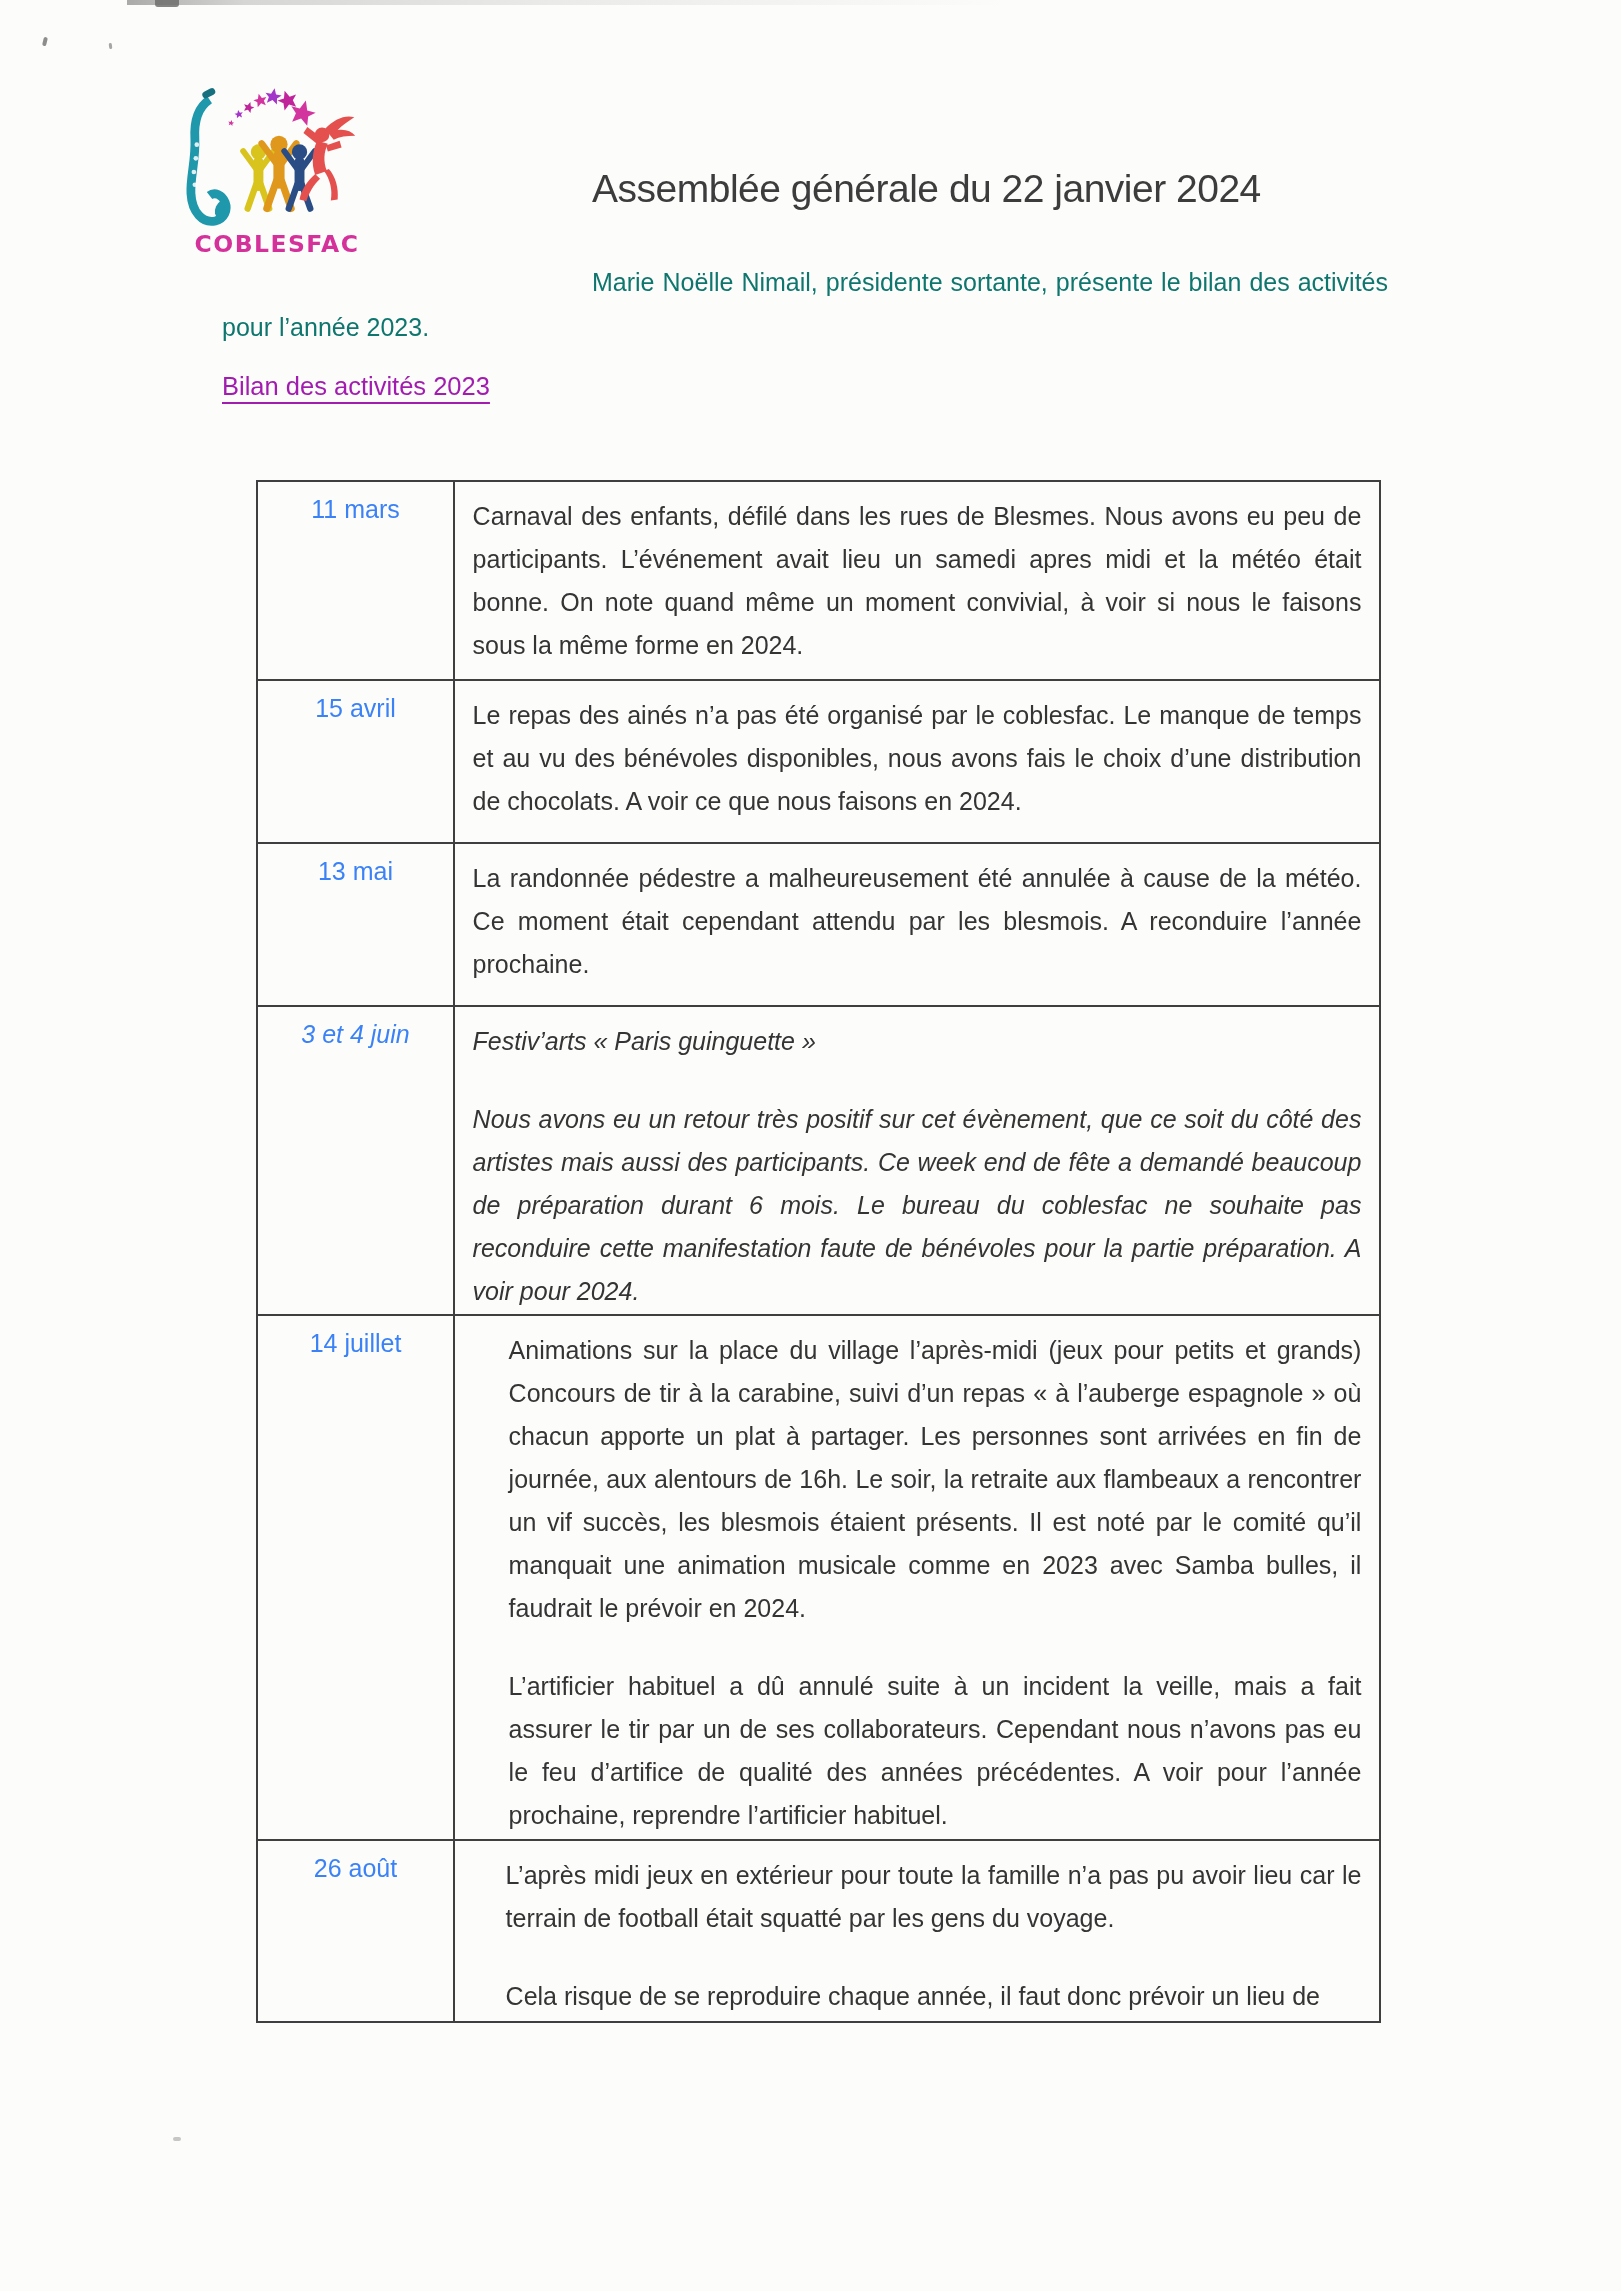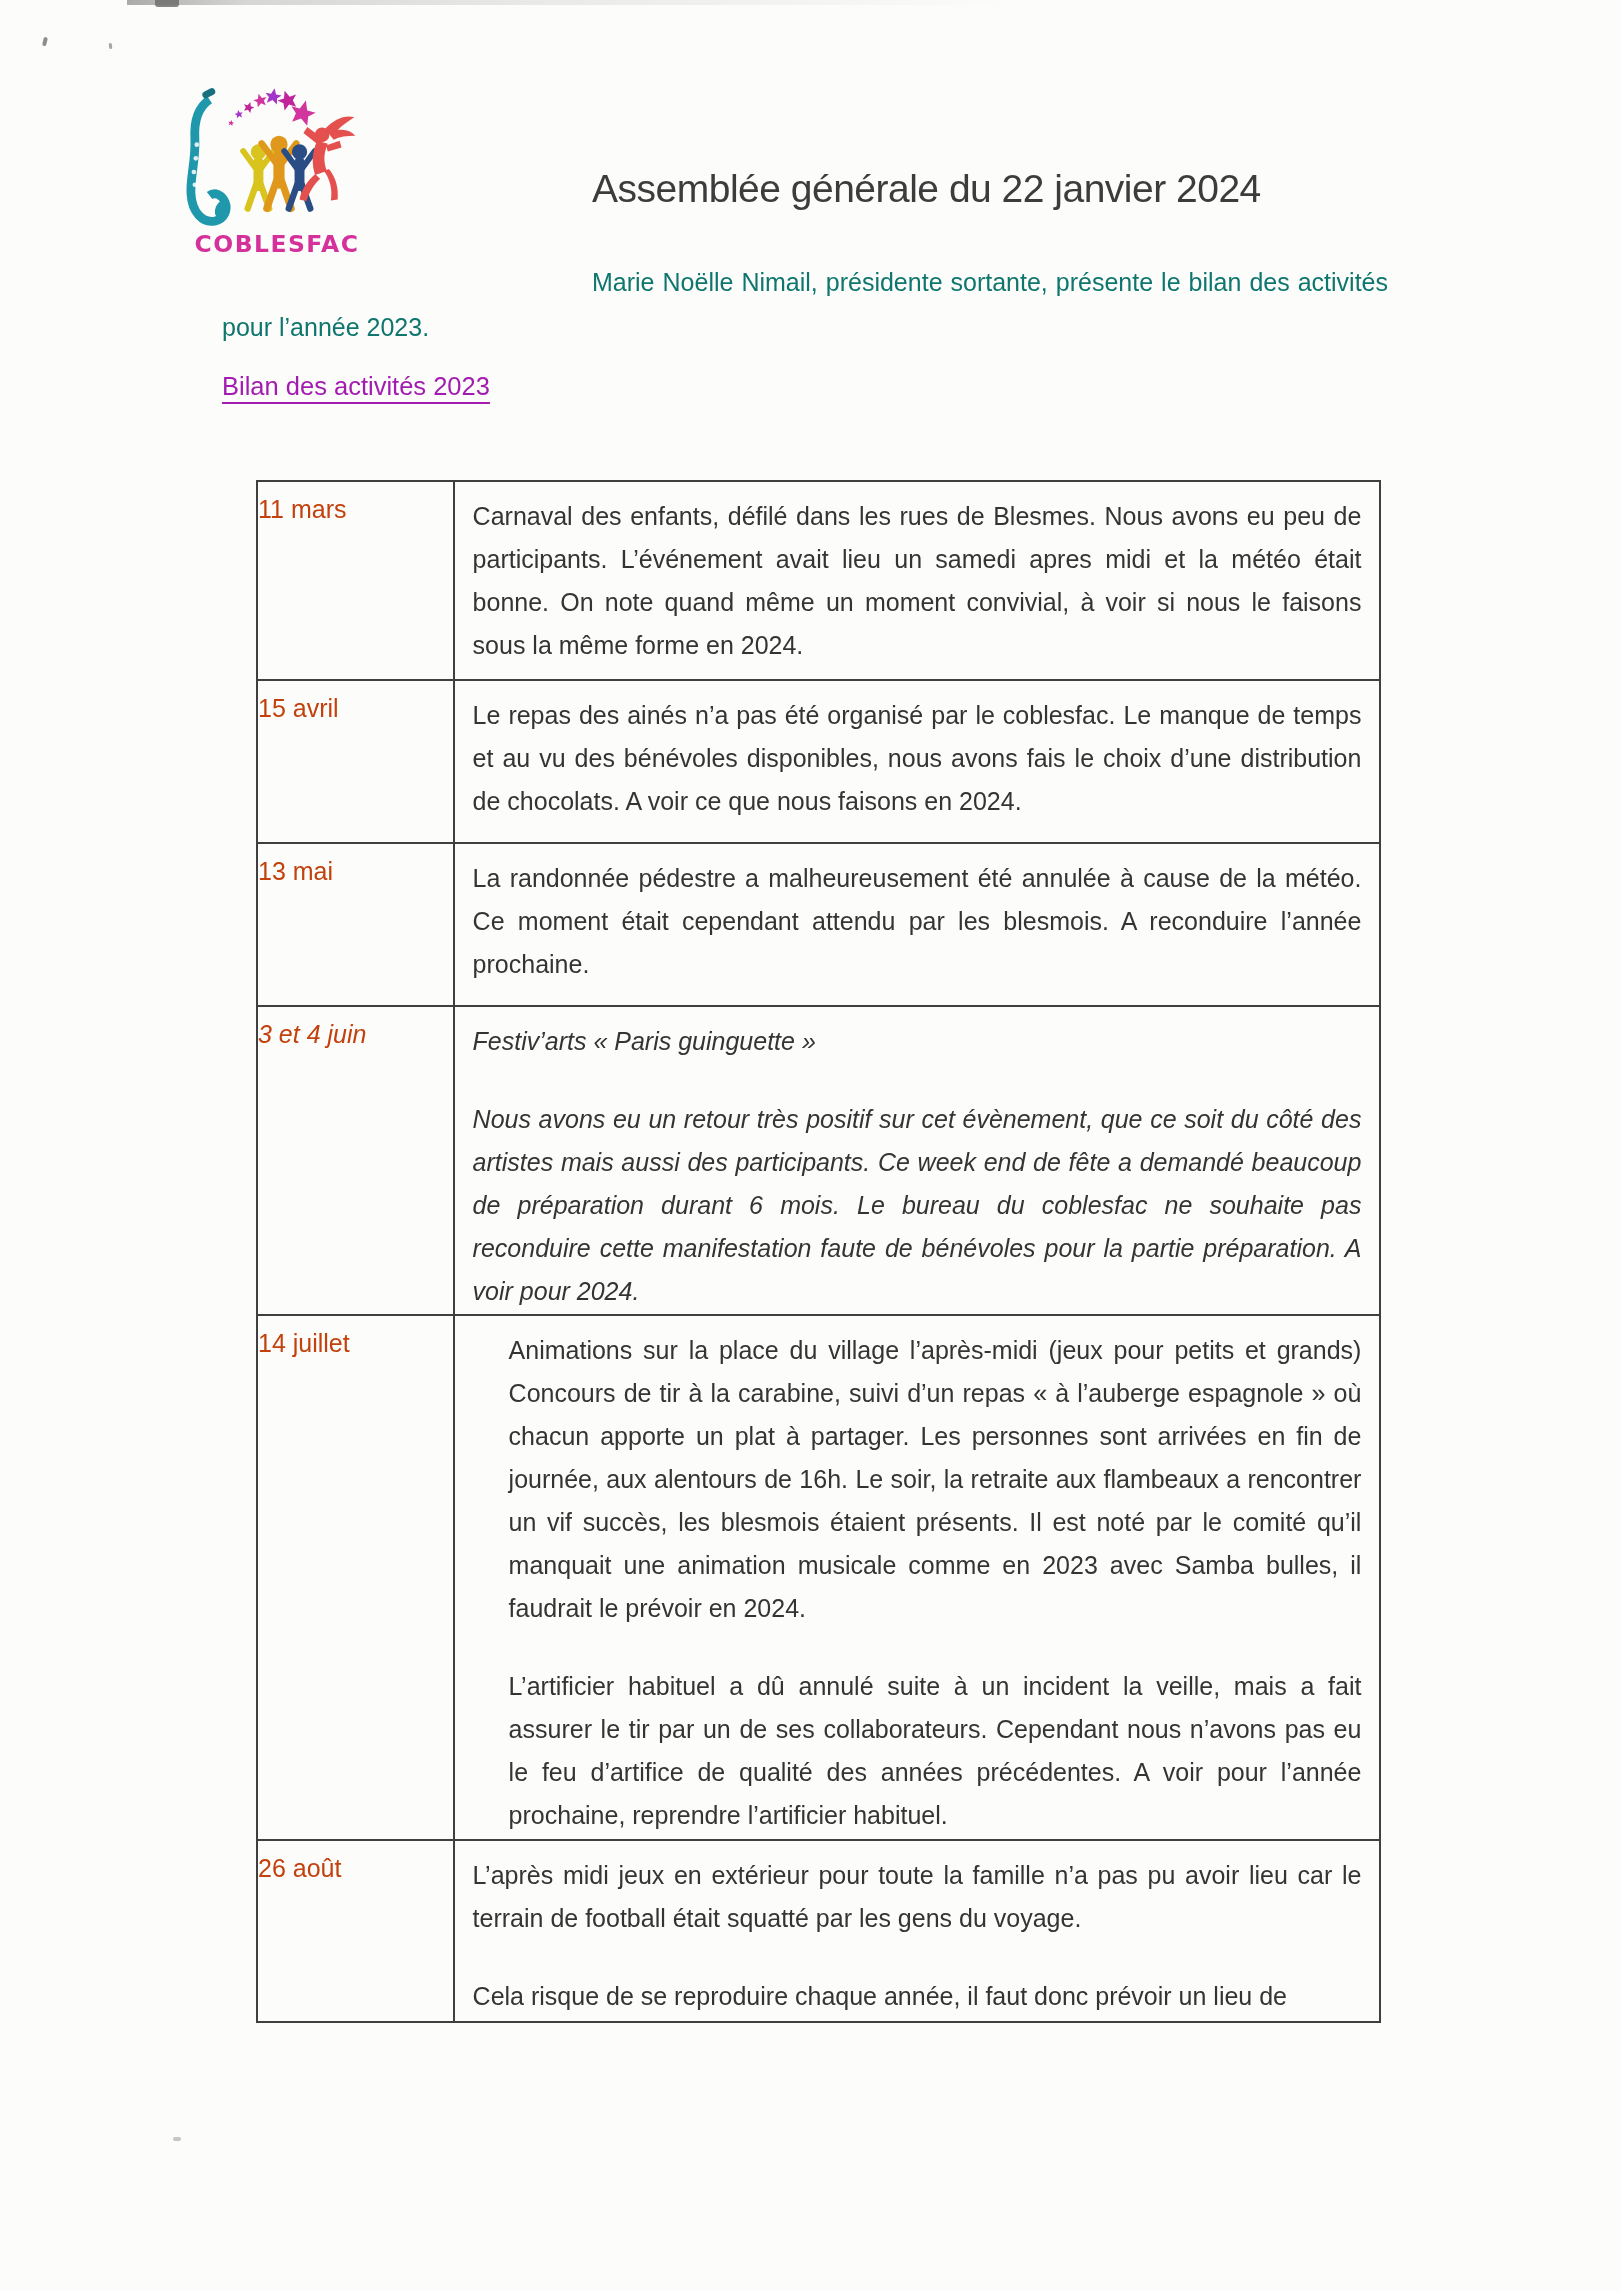--- a/index.html
+++ b/index.html
@@ -42,25 +42,25 @@
     position:absolute;left:256px;top:480px;width:1125px;
     border:2px solid #3f3f3f;box-sizing:border-box;
   }
   .t-row{display:grid;grid-template-columns:197px 1fr;overflow:hidden;box-sizing:border-box;}
   .t-row + .t-row{border-top:2px solid #3f3f3f;}
   .t-row:nth-child(1){height:197px;}
   .t-row:nth-child(2){height:163px;}
   .t-row:nth-child(3){height:163px;}
   .t-row:nth-child(4){height:309px;font-style:italic;}
   .t-row:nth-child(5){height:525px;gap:36px;}
-  .t-row:nth-child(6){height:182px;}
+  .t-row:nth-child(6){height:182px;gap:33px;}
   .date-cell{
     border-right:2px solid #3f3f3f;
-    padding-top:12.7px;
-    font-size:25px;color:#c2410c;
+    text-align:center;padding-top:12.7px;
+    font-size:25px;color:#3b82f6;
   }
   .content-cell{padding:12.7px 17.6px 0 17.6px;overflow:hidden;}
   .content-cell p{
     margin:0 0 35px 0;
     font-size:25px;line-height:43px;text-align:justify;color:#343434;
   }
   .content-cell p:last-child{margin-bottom:0;}
 </style>
 </head>
 <body>

